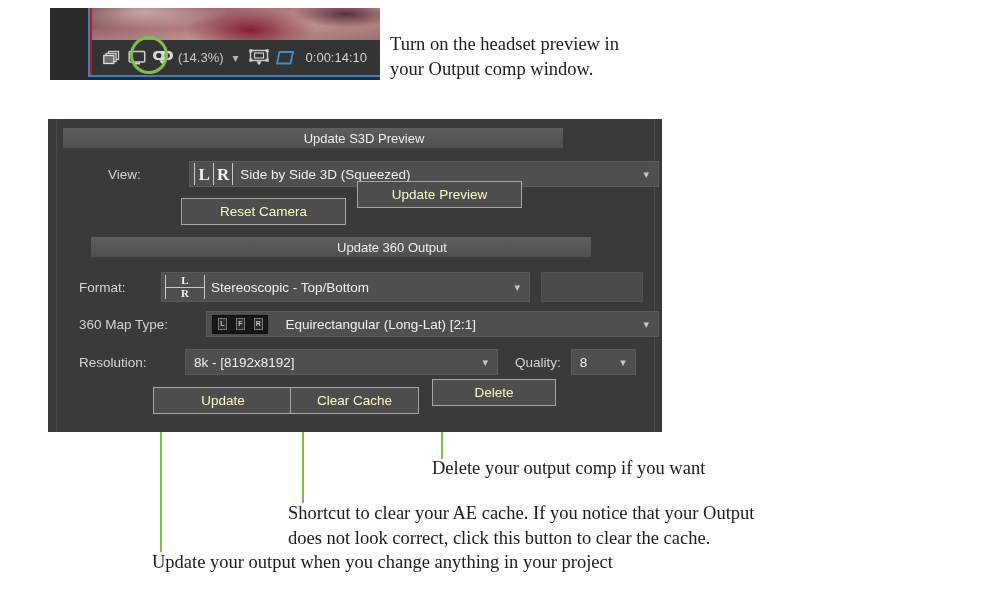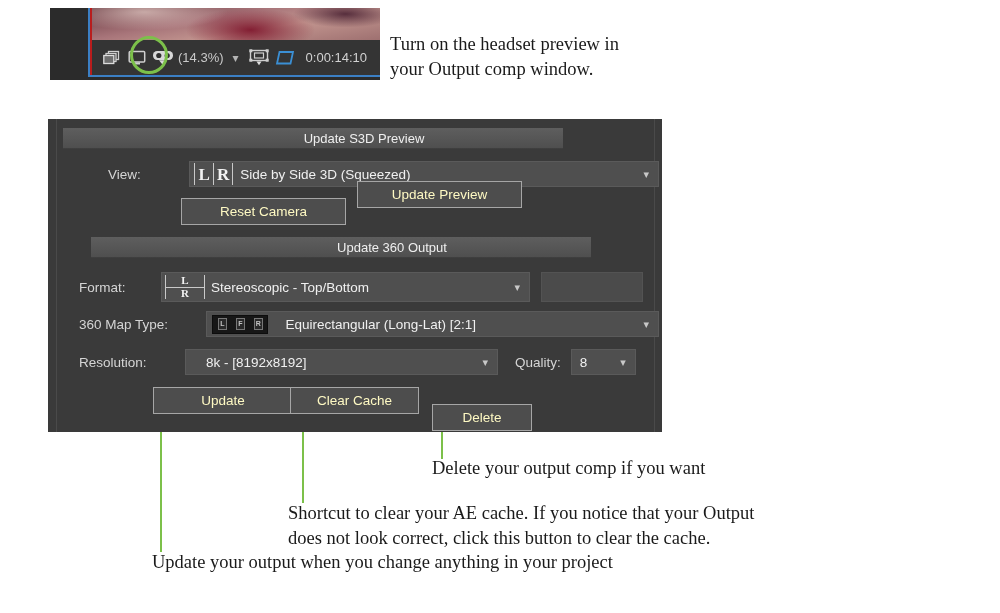--- a/index.html
+++ b/index.html
@@ -444,35 +444,35 @@
           <div class="cell">F</div>
           <div class="cell">R</div>
         </div>
         <div class="dd-text" style="padding-left:5px;">Equirectangular (Long-Lat) [2:1]</div>
         <div class="dd-chev">▾</div>
       </div>
     </div>
 
     <div class="row" style="left:22px; top:230px; width:580px;">
       <div class="row-label" style="width:94px;">Resolution:</div>
-      <div class="dropdown" style="width:313px; margin-left:12px;padding-left:12px;">
+      <div class="dropdown" style="width:313px; margin-left:12px;">
         <div class="dd-text">8k - [8192x8192]</div>
         <div class="dd-chev">▾</div>
       </div>
       <div class="row-label" style="margin-left:17px;">Quality:</div>
       <div class="dropdown" style="width:65px; margin-left:10px;">
         <div class="dd-text">8</div>
         <div class="dd-chev">▾</div>
       </div>
     </div>
 
     <div class="btn" style="position:absolute; left:96px; top:268px; width:140px;">
       <span>Update</span>
     </div>
     <div class="btn" style="position:absolute; left:233px; top:268px; width:129px;">
       <span>Clear Cache</span>
     </div>
-    <div class="btn" style="position:absolute; left:375px; top:285px; width:100px;">
+    <div class="btn" style="position:absolute; left:375px; top:260px; width:124px;">
       <span>Delete</span>
     </div>
 
   </div>
 </div>
 
 </body></html>

